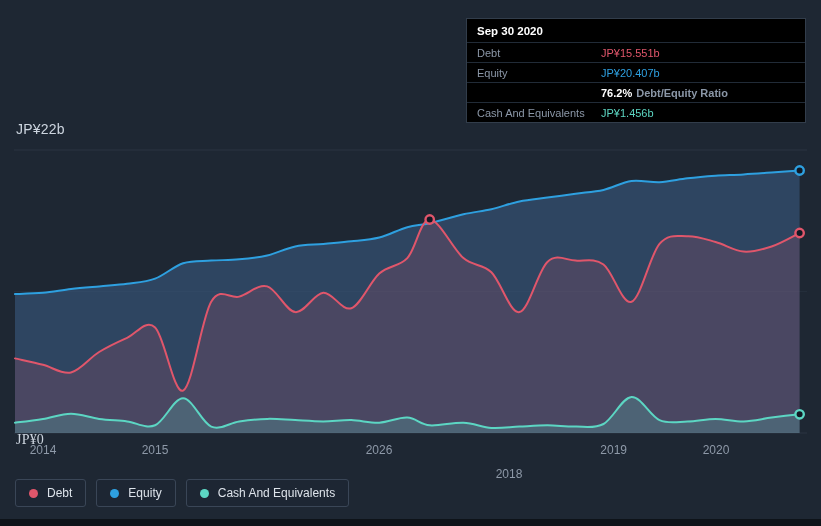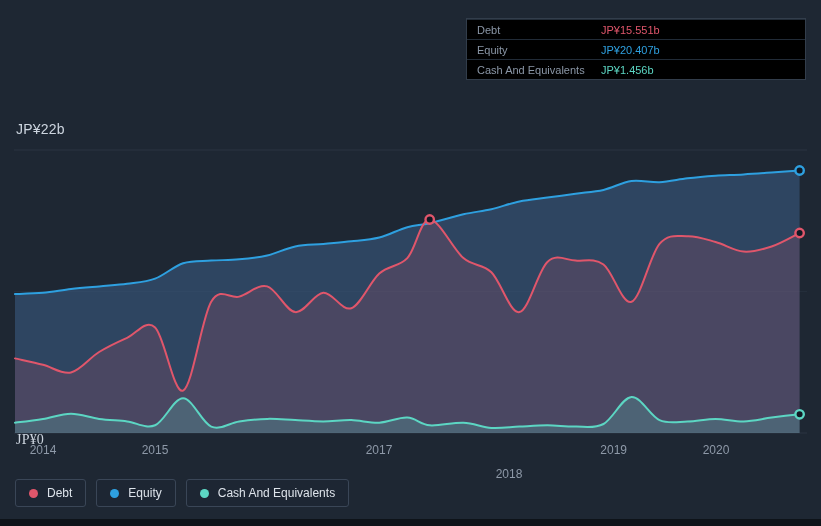--- a/index.html
+++ b/index.html
@@ -57,38 +57,45 @@
       <circle cx="799.6" cy="414.3" r="4.2" fill="#121924" stroke="#5cd6c3" stroke-width="2.4"></circle>
     </svg>
 
   <div class="ylab top">JP¥22b</div>
   <div class="ylab bottom">JP¥0</div>
 
   <div id="x-axis">
       <div class="x-tick" style="left: 43px;">2014</div>
       <div class="x-tick" style="left: 155px;">2015</div>
       <div class="x-tick" style="left: 267px; margin-top: 44px;">2016</div>
-      <div class="x-tick" style="left: 379px;">2017</div>
+      <div class="x-tick" style="left: 379px;">2026</div>
       <div class="x-tick" style="left: 509px; margin-top: 24px;">2018</div>
       <div class="x-tick" style="left: 603px; text-align: right;">2019</div>
       <div class="x-tick" style="left: 716px;">2020</div>
     </div>
 
   <div class="tooltip">
+    <div class="tt-header">Sep 30 2020</div>
 
     <div class="tt-row">
       <span class="tt-label">Debt</span>
       <span class="tt-value" style="color: rgb(224, 86, 107);">JP¥15.551b</span>
     </div>
 
     <div class="tt-row">
       <span class="tt-label">Equity</span>
       <span class="tt-value" style="color: rgb(46, 160, 224);">JP¥20.407b</span>
     </div>
 
+    <div class="tt-row">
+      <span class="tt-label"></span>
+      <span>
+        <span class="tt-ratio-main">76.2%</span><span class="tt-ratio-rest">Debt/Equity Ratio</span>
+      </span>
+    </div>
 
     <div class="tt-row">
       <span class="tt-label">Cash And Equivalents</span>
       <span class="tt-value" style="color: rgb(92, 214, 195);">JP¥1.456b</span>
     </div>
   </div>
 
   <div id="legend">
       <div class="chip">
         <span class="dot" style="background: rgb(224, 86, 107);"></span>

